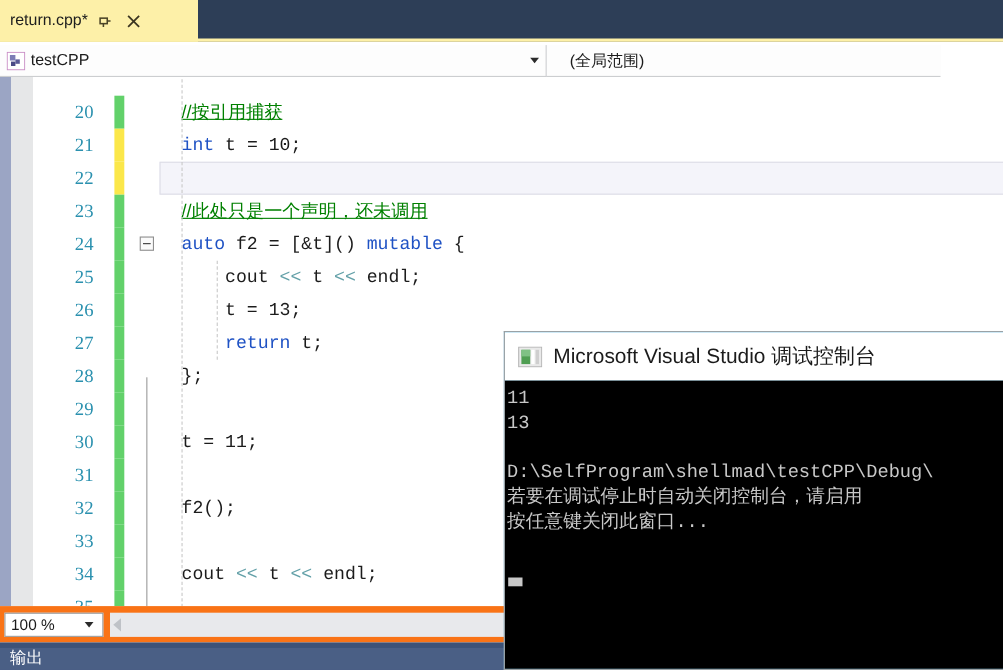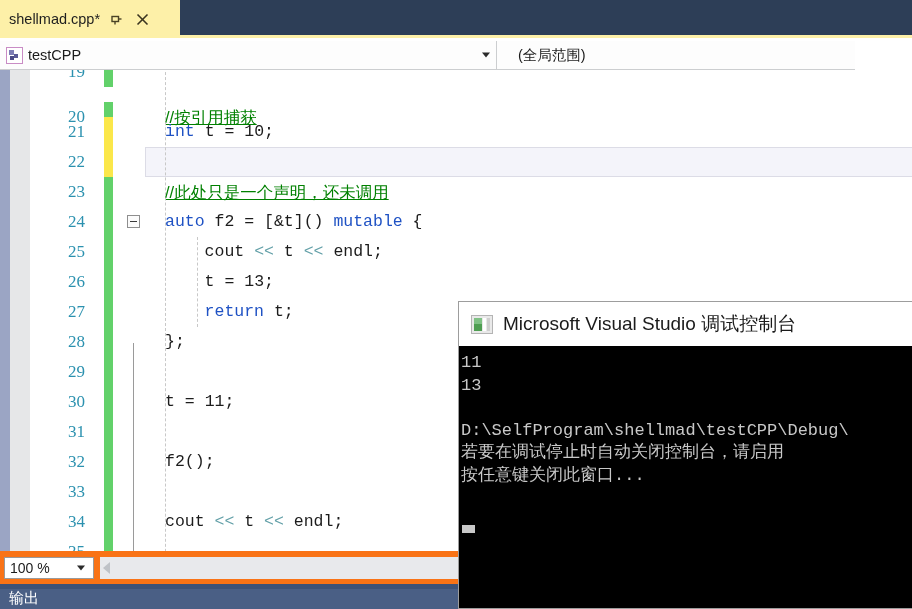--- a/index.html
+++ b/index.html
@@ -333,21 +333,21 @@
     width: 13px;
     height: 8px;
     background: #c8c8c8;
   }
 </style>
 </head>
 <body>
 
 <div id="tab-strip">
   <div id="doc-tab">
-    <span class="tab-title">shellmad.cpp*</span>
+    <span class="tab-title">return.cpp*</span>
     <span class="tab-icon-btn">
       <svg width="13" height="13" viewBox="0 0 13 13">
         <rect x="2" y="3.5" width="6.5" height="5" fill="none" stroke="#4a4326" stroke-width="1.4"></rect>
         <line x1="8.5" y1="6" x2="11.5" y2="6" stroke="#4a4326" stroke-width="1.4"></line>
         <line x1="5" y1="8.5" x2="5" y2="11.5" stroke="#4a4326" stroke-width="1.4"></line>
       </svg>
     </span>
     <span class="tab-icon-btn">
       <svg width="13" height="13" viewBox="0 0 13 13">
         <line x1="1.5" y1="1.5" x2="11.5" y2="11.5" stroke="#3b3520" stroke-width="1.6"></line>
@@ -374,25 +374,21 @@
     <span class="nav-text">(全局范围)</span>
   </div>
 </div>
 
 <div id="editor">
   <div id="selection-strip"></div>
   <div id="indicator-margin"></div>
   <div id="code-area">
       <div id="current-line-box" style="top: 77px;"></div>
 
-  <div class="code-line" style="top: -13px;">
-        <span class="lineno">19</span>
-        <span class="changebar cb-green"></span>
-      </div>
-      <div class="code-line" style="top: 32px;">
+      <div class="code-line" style="top: 17px;">
         <span class="lineno">20</span>
         <span class="changebar cb-green"></span>
         <span class="code-text" style="left: 135px;"><span class="tok-plain"></span><span class="tok-cmt">//按引用捕获</span></span>
       </div>
       <div class="code-line" style="top: 47px;">
         <span class="lineno">21</span>
         <span class="changebar cb-yellow"></span>
         <span class="code-text" style="left: 135px;"><span class="tok-plain"></span><span class="tok-kw">int</span><span class="tok-plain"> </span><span class="tok-plain">t</span><span class="tok-plain"> </span><span class="tok-plain">=</span><span class="tok-plain"> </span><span class="tok-plain">10</span><span class="tok-plain">;</span></span>
       </div>
       <div class="code-line" style="top: 77px;">

